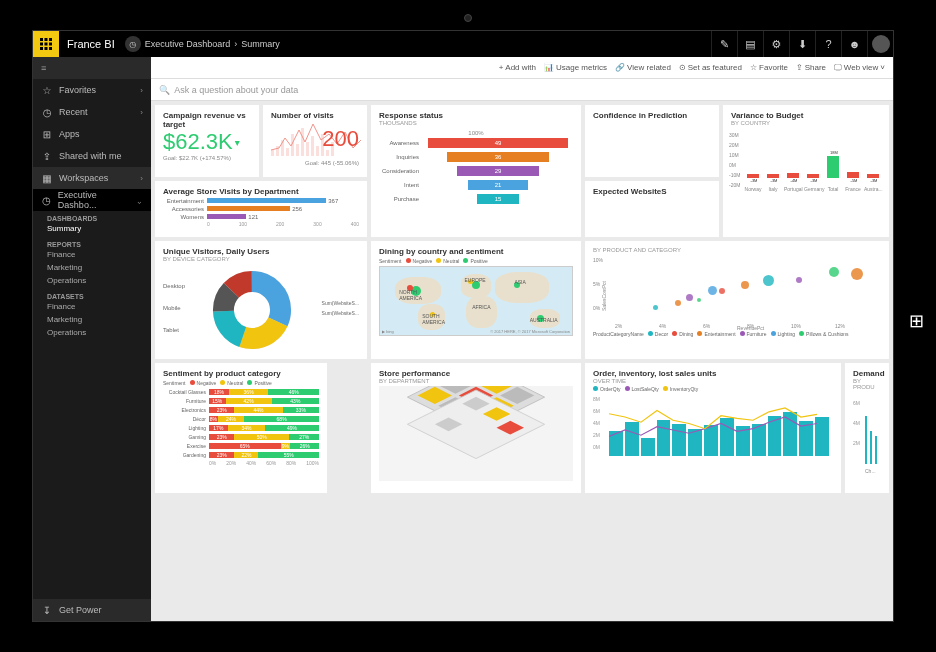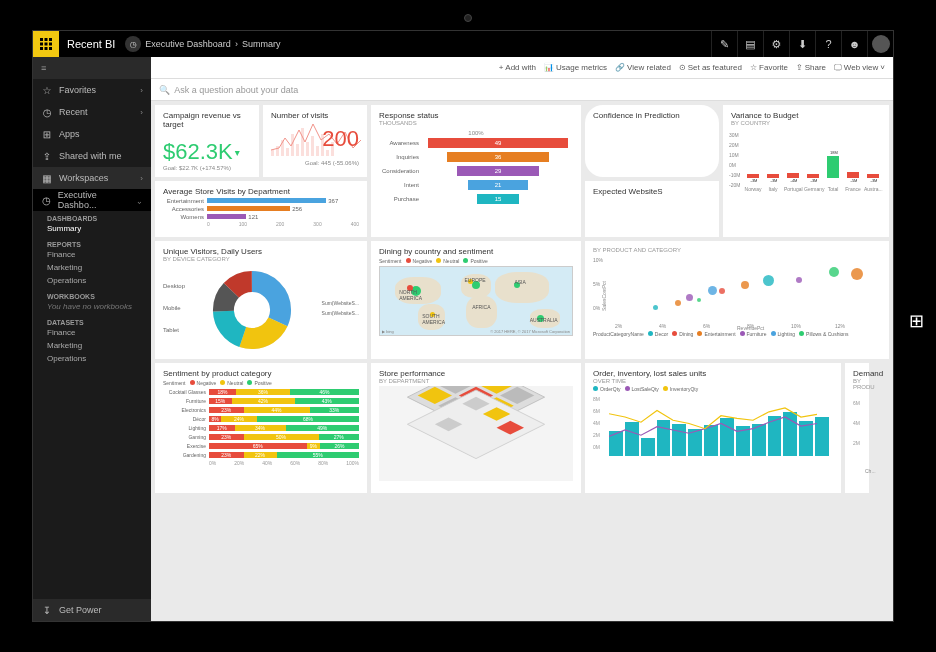--- a/index.html
+++ b/index.html
@@ -28,21 +28,21 @@
 .secitem.active{color:#fff}
 .getdata{margin-top:auto;height:22px;display:flex;align-items:center;padding:0 8px;gap:6px;color:#bbb;background:#2a2a2a}
 .main{flex:1;background:#eaeaea;display:flex;flex-direction:column;overflow:hidden}
 .cmdbar{height:22px;background:#fff;border-bottom:1px solid #ddd;display:flex;align-items:center;font-size:8px;color:#555}
 .cmdbar .right{margin-left:auto;display:flex;gap:8px;padding-right:8px}
 .cmdbar .cmd{display:flex;align-items:center;gap:2px}
 .qna{height:22px;background:#fff;border-bottom:1px solid #ddd;display:flex;align-items:center;padding:0 8px;font-size:9px;color:#999}
 .qna .si{opacity:0.6;margin-right:4px}
 .canvas{flex:1;overflow:hidden;padding:4px}
 .tile{background:#fff;position:absolute;padding:6px 8px;font-size:8px;color:#333}
-.tile .ttl{font-size:8px;color:#333;font-weight:400}
+.tile .ttl{font-size:8px;color:#333;font-weight:700}
 .tile .sub{font-size:6px;color:#999;text-transform:uppercase}
 .grid{position:relative;width:100%;height:100%}
 .kpi-big{font-size:22px;font-weight:300}
 .kpi-goal{font-size:6px;color:#888}
 .bar{height:7px;margin:1px 0;display:flex;align-items:center}
 .bar .lbl{width:44px;font-size:6px;color:#666;text-align:right;padding-right:3px;white-space:nowrap;overflow:hidden}
 .bar .b{height:5px}
 .bar .v{font-size:6px;color:#666;margin-left:2px}
 .axis{font-size:5px;color:#999;display:flex;justify-content:space-between;padding-left:44px}
 .funnel{display:flex;flex-direction:column;align-items:center}
@@ -98,21 +98,21 @@
             <rect x="9" width="3" height="3"></rect>
             <rect y="4.5" width="3" height="3"></rect>
             <rect x="4.5" y="4.5" width="3" height="3"></rect>
             <rect x="9" y="4.5" width="3" height="3"></rect>
             <rect y="9" width="3" height="3"></rect>
             <rect x="4.5" y="9" width="3" height="3"></rect>
             <rect x="9" y="9" width="3" height="3"></rect>
           </g>
         </svg>
     </div>
-    <span class="appname">Recent BI</span>
+    <span class="appname">France BI</span>
     <div class="bc">
       <span class="bcicon">◷</span>
       <span>Executive Dashboard</span>
       <span>›</span>
       <span>Summary</span>
     </div>
     <div class="topright">
       <div class="tb">✎</div>
       <div class="tb">▤</div>
       <div class="tb">⚙</div>
@@ -162,24 +162,20 @@
         <div class="sechdr">DASHBOARDS</div>
         <div class="secitem active">Summary</div>
       </div>
       <div class="section">
         <div class="sechdr">REPORTS</div>
         <div class="secitem">Finance</div>
         <div class="secitem">Marketing</div>
         <div class="secitem">Operations</div>
       </div>
       <div class="section">
-        <div class="sechdr">WORKBOOKS</div>
-        <div class="secitem" style="font-style:italic;color:#777">You have no workbooks</div>
-      </div>
-      <div class="section">
         <div class="sechdr">DATASETS</div>
         <div class="secitem">Finance</div>
         <div class="secitem">Marketing</div>
         <div class="secitem">Operations</div>
       </div>
       <div class="getdata">
           <span class="navicon">↧</span>
           <span>Get Power</span>
         </div>
     </div>
@@ -198,21 +194,21 @@
       </div>
       <div class="qna">
           <span class="si">🔍</span>
           <span>Ask a question about your data</span>
         </div>
 
       <div class="canvas">
         <div class="grid" id="grid">
             <div class="tile" style="left: 0px; top: 0px; width: 104px; height: 72px;">
               <div class="ttl">Campaign revenue vs target</div>
-              <div class="kpi-big" style="color:#2ecc71;display:flex;align-items:center;margin-top:10px">$62.3K<span style="font-size:10px;margin-left:2px">▾</span></div>
+              <div class="kpi-big" style="color:#2ecc71;display:flex;align-items:center;margin-top:0">$62.3K<span style="font-size:10px;margin-left:2px">▾</span></div>
               <div class="kpi-goal">Goal: $22.7K (+174.57%)</div>
             </div>
             <div class="tile" style="left: 108px; top: 0px; width: 104px; height: 72px;">
               <div class="ttl">Number of visits</div>
               <div style="position:relative;height:40px">
                 <svg width="90" height="36" style="position:absolute;opacity:0.6">
                   <polyline points="0,30 8,28 14,18 20,26 28,10 34,22 42,4 50,20 58,14 66,24 74,12 82,28 90,20" fill="none" stroke="#e74c3c" stroke-width="1"></polyline>
                   <g fill="#e74c3c" opacity="0.3">
                     <rect x="0" y="30" width="3" height="6"></rect>
                     <rect x="5" y="26" width="3" height="10"></rect>
@@ -263,21 +259,21 @@
                   </div>
                 </div>
                 <div class="row">
                   <div class="fl">Purchase</div>
                   <div class="fb">
                     <div class="fbar" style="width:42.85714285714286px;background:#1fb6c1">15</div>
                   </div>
                 </div>
               </div>
             </div>
-            <div class="tile" style="left: 430px; top: 0px; width: 134px; height: 72px; border-radius: 18px;">
+            <div class="tile" style="left: 430px; top: 0px; width: 134px; height: 72px;">
               <div class="ttl">Confidence in Prediction</div>
             </div>
             <div class="tile" style="left: 568px; top: 0px; width: 166px; height: 132px;">
               <div class="ttl">Variance to Budget</div>
               <div class="sub">BY COUNTRY</div>
               <div class="wf">
                 <div class="yl" style="top:0px">30M</div>
                 <div class="yl" style="top:10px">20M</div>
                 <div class="yl" style="top:20px">10M</div>
                 <div class="yl" style="top:30px">0M</div>
@@ -432,21 +428,21 @@
               <div class="legend">
                 <span>ProductCategoryName</span>
                 <span><span class="dot" style="background:#1fb6c1"></span>Decor</span>
                 <span><span class="dot" style="background:#e74c3c"></span>Dining</span>
                 <span><span class="dot" style="background:#e67e22"></span>Entertainment</span>
                 <span><span class="dot" style="background:#9b59b6"></span>Furniture</span>
                 <span><span class="dot" style="background:#4aa3df"></span>Lighting</span>
                 <span><span class="dot" style="background:#2ecc71"></span>Pillows &amp; Cushions</span>
               </div>
             </div>
-            <div class="tile" style="left: 0px; top: 258px; width: 212px; height: 130px;">
+            <div class="tile" style="left: 0px; top: 258px; width: 172px; height: 130px;">
               <div class="ttl">Sentiment by product category</div>
               <div class="legend">
                 <span>Sentiment</span>
                 <span><span class="dot" style="background:#e74c3c"></span>Negative</span>
                 <span><span class="dot" style="background:#f1c40f"></span>Neutral</span>
                 <span><span class="dot" style="background:#2ecc71"></span>Positive</span>
               </div>
               <div class="stacked">
                 <div class="srow">
                   <div class="sl">Cocktail Glasses</div>
@@ -578,21 +574,21 @@
                     <g transform="translate(0,28) scale(1,0.5) rotate(45)">
                       <rect x="-50" y="-50" width="100" height="100" fill="#eee" stroke="#ccc"></rect>
                       <rect x="-40" y="-40" width="20" height="20" fill="#ccc"></rect>
                       <rect x="-10" y="-40" width="20" height="20" fill="#f1c40f"></rect>
                       <rect x="20" y="-30" width="20" height="20" fill="#e74c3c"></rect>
                       <rect x="-30" y="10" width="20" height="20" fill="#ccc"></rect>
                     </g>
                   </g>
                 </svg></div>
             </div>
-            <div class="tile" style="left: 690px; top: 258px; width: 24px; height: 130px;">
+            <div class="tile" style="left: 690px; top: 258px; width: 44px; height: 130px;">
               <div class="ttl">Demand</div>
               <div class="sub">BY PRODU</div>
               <div class="chartarea" style="height:80px">
                 <div class="yax" style="top:6px">6M</div>
                 <div class="yax" style="top:26px">4M</div>
                 <div class="yax" style="top:46px">2M</div>
                 <div class="bars" style="left:12px;gap:3px">
                   <div class="bc" style="height:47.666666666666664px;background:#1fb6c1"></div>
                   <div class="bc" style="height:32.93333333333333px;background:#1fb6c1"></div>
                   <div class="bc" style="height:27.733333333333334px;background:#1fb6c1"></div>

